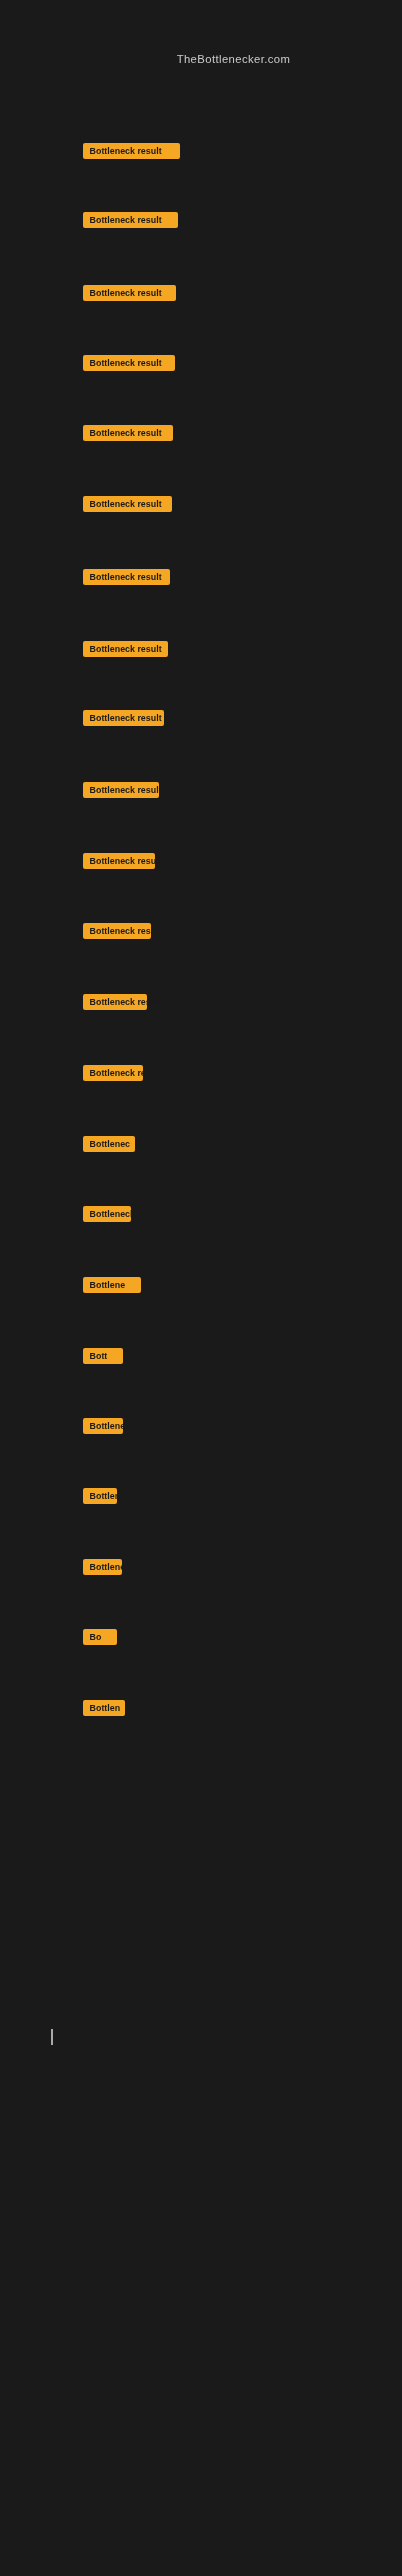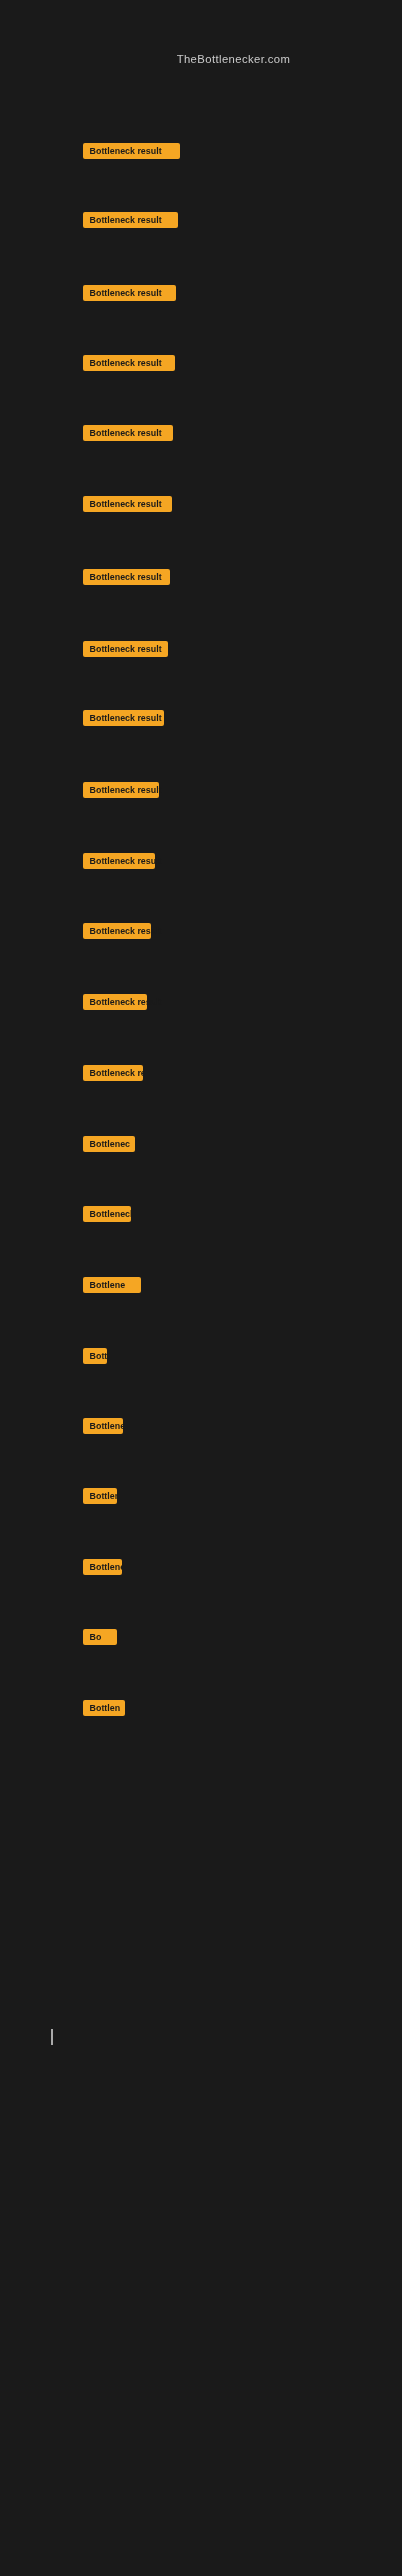--- a/index.html
+++ b/index.html
@@ -46,21 +46,21 @@
     .badge-w8 { width: 85px; }
     .badge-w9 { width: 81px; }
     .badge-w10 { width: 76px; }
     .badge-w11 { width: 72px; }
     .badge-w12 { width: 68px; }
     .badge-w13 { width: 64px; }
     .badge-w14 { width: 60px; overflow: hidden; }
     .badge-w15 { width: 52px; overflow: hidden; }
     .badge-w16 { width: 48px; overflow: hidden; }
     .badge-w17 { width: 58px; overflow: hidden; }
-    .badge-w18 { width: 24px; overflow: hidden; }
+    .badge-w18 { width: 40px; overflow: hidden; }
     .badge-w19 { width: 40px; overflow: hidden; }
     .badge-w20 { width: 34px; overflow: hidden; }
     .badge-w21 { width: 39px; overflow: hidden; }
     .badge-w22 { width: 34px; overflow: hidden; }
     .badge-w23 { width: 42px; overflow: hidden; }
 
     .cursor-line {
       position: absolute;
       left: 3.2px;
       width: 1.6px;

